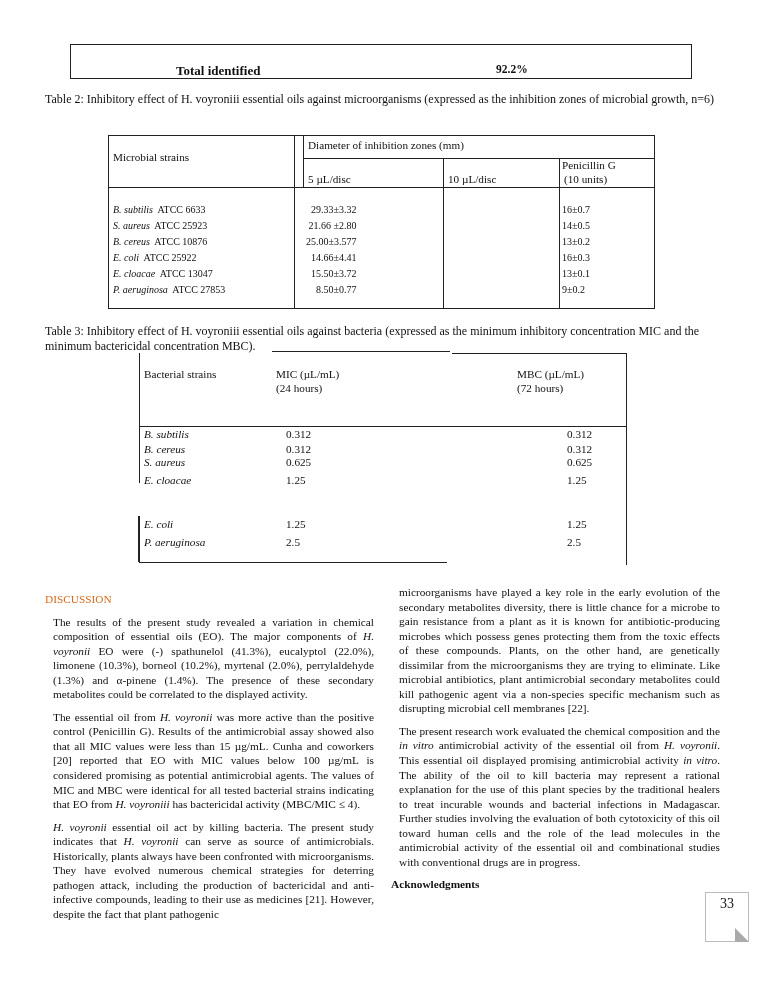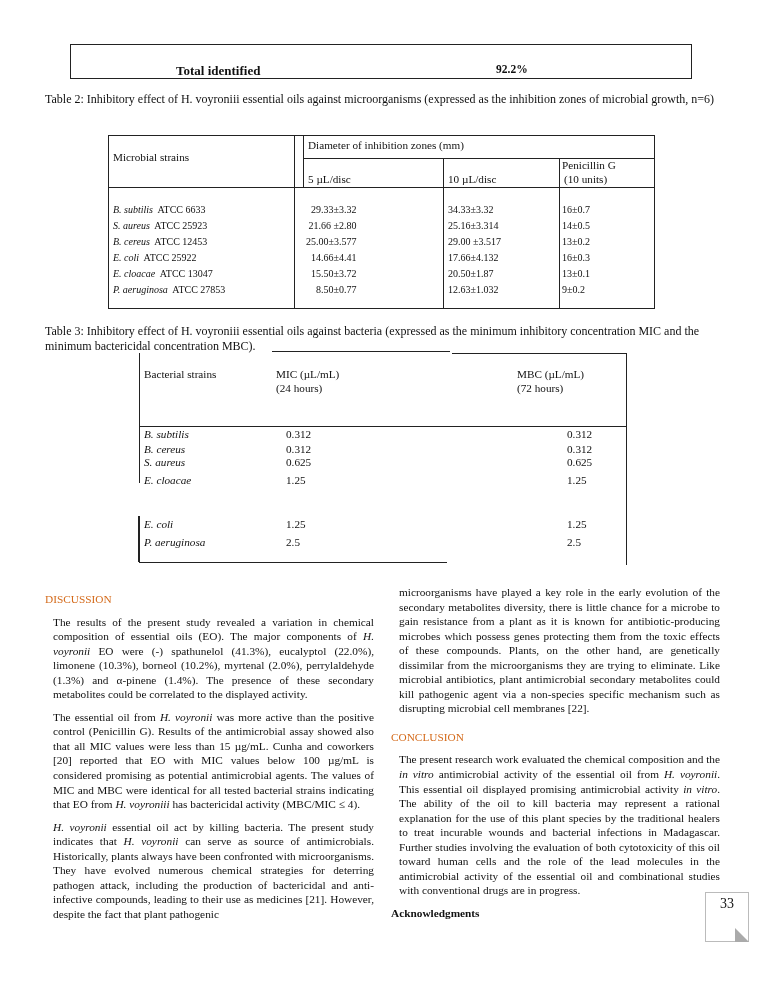--- a/index.html
+++ b/index.html
@@ -55,40 +55,32 @@
   <div class="cell" style="left:4px; top:14px;">Microbial strains</div>
   <div class="cell" style="left:199px; top:2px;">Diameter of inhibition zones (mm)</div>
   <div class="cell" style="left:199px; top:36px;">5 µL/disc</div>
   <div class="cell" style="left:339px; top:36px;">10 µL/disc</div>
   <div class="cell" style="left:453px; top:22px;font-family:Liberation Serif, serif;">Penicillin G</div>
   <div class="cell" style="left:455px; top:36px;">(10 units)</div>
 
   <div class="t2rows" style="left:4px;">
     <div><i>B. subtilis</i>&nbsp; <span>ATCC 6633</span></div>
     <div><i>S. aureus</i>&nbsp; <span>ATCC 25923</span></div>
-    <div><i>B. cereus</i>&nbsp; <span>ATCC 12453</span></div>
+    <div><i>B. cereus</i>&nbsp; <span>ATCC 10876</span></div>
     <div><i>E. coli</i>&nbsp; <span>ATCC 25922</span></div>
     <div><i>E. cloacae</i>&nbsp; <span>ATCC 13047</span></div>
     <div><i>P. aeruginosa</i>&nbsp; <span>ATCC 27853</span></div>
   </div>
   <div class="t2rows" style="left:191px;text-align:right;">
     <div>29.33±3.32</div>
     <div style="padding-left:7px">21.66 ±2.80</div>
     <div style="padding-left:6px">25.00±3.577</div>
     <div style="padding-left:4px">14.66±4.41</div>
     <div style="padding-left:4px">15.50±3.72</div>
     <div style="padding-left:3px">8.50±0.77</div>
-  </div>
-  <div class="t2rows" style="left:339px;">
-    <div>34.33±3.32</div>
-    <div>25.16±3.314</div>
-    <div>29.00 ±3.517</div>
-    <div>17.66±4.132</div>
-    <div>20.50±1.87</div>
-    <div>12.63±1.032</div>
   </div>
   <div class="t2rows" style="left:453px;">
     <div>16±0.7</div>
     <div>14±0.5</div>
     <div>13±0.2</div>
     <div>16±0.3</div>
     <div>13±0.1</div>
     <div>9±0.2</div>
   </div>
 </div>
@@ -136,21 +128,20 @@
 
 <div class="col colL">
   <span class="heading">DISCUSSION</span>
   <p><span>The results of the present study revealed a variation in chemical composition of essential oils (EO). The major components of </span><i>H. voyronii</i><span> EO were (-) spathunelol (41.3%), eucalyptol (22.0%), limonene (10.3%), borneol (10.2%), myrtenal (2.0%), perrylaldehyde (1.3%) and α-pinene (1.4%). The presence of these secondary metabolites could be correlated to the displayed activity.</span></p>
   <p><span>The essential oil from </span><i>H. voyronii</i><span> was more active than the positive control (Penicillin G). Results of the antimicrobial assay showed also that all MIC values were less than 15 µg/mL. Cunha and coworkers [20] reported that EO with MIC values below 100 µg/mL is considered promising as potential antimicrobial agents. The values of MIC and MBC were identical for all tested bacterial strains indicating that EO from </span><i>H. voyroniii</i><span> has bactericidal activity (MBC/MIC ≤ 4).</span></p>
   <p><i>H. voyronii</i><span> essential oil act by killing bacteria. The present study indicates that </span><i>H. voyronii</i><span> can serve as source of antimicrobials. Historically, plants always have been confronted with microorganisms. They have evolved numerous chemical strategies for deterring pathogen attack, including the production of bactericidal and anti-infective compounds, leading to their use as medicines [21]. However, despite the fact that plant pathogenic</span></p>
 </div>
 
 <div class="col colR">
   <p>microorganisms have played a key role in the early evolution of the secondary metabolites diversity, there is little chance for a microbe to gain resistance from a plant as it is known for antibiotic-producing microbes which possess genes protecting them from the toxic effects of these compounds. Plants, on the other hand, are genetically dissimilar from the microorganisms they are trying to eliminate. Like microbial antibiotics, plant antimicrobial secondary metabolites could kill pathogenic agent via a non-species specific mechanism such as disrupting microbial cell membranes [22].</p>
-  <span class="heading" style="margin-top:14px;">CONCLUSION</span>
   <p><span>The present research work evaluated the chemical composition and the </span><i>in vitro</i><span> antimicrobial activity of the essential oil from </span><i>H. voyronii</i><span>. This essential oil displayed promising antimicrobial activity </span><i>in vitro</i><span>. The ability of the oil to kill bacteria may represent a rational explanation for the use of this plant species by the traditional healers to treat incurable wounds and bacterial infections in Madagascar. Further studies involving the evaluation of both cytotoxicity of this oil toward human cells and the role of the lead molecules in the antimicrobial activity of the essential oil and combinational studies with conventional drugs are in progress.</span></p>
   <div class="ack">Acknowledgments</div>
 </div>
 
 <div class="abs pagenum">
   <span>33</span>
   <span class="curl"></span>
 </div>
 
 </body></html>

